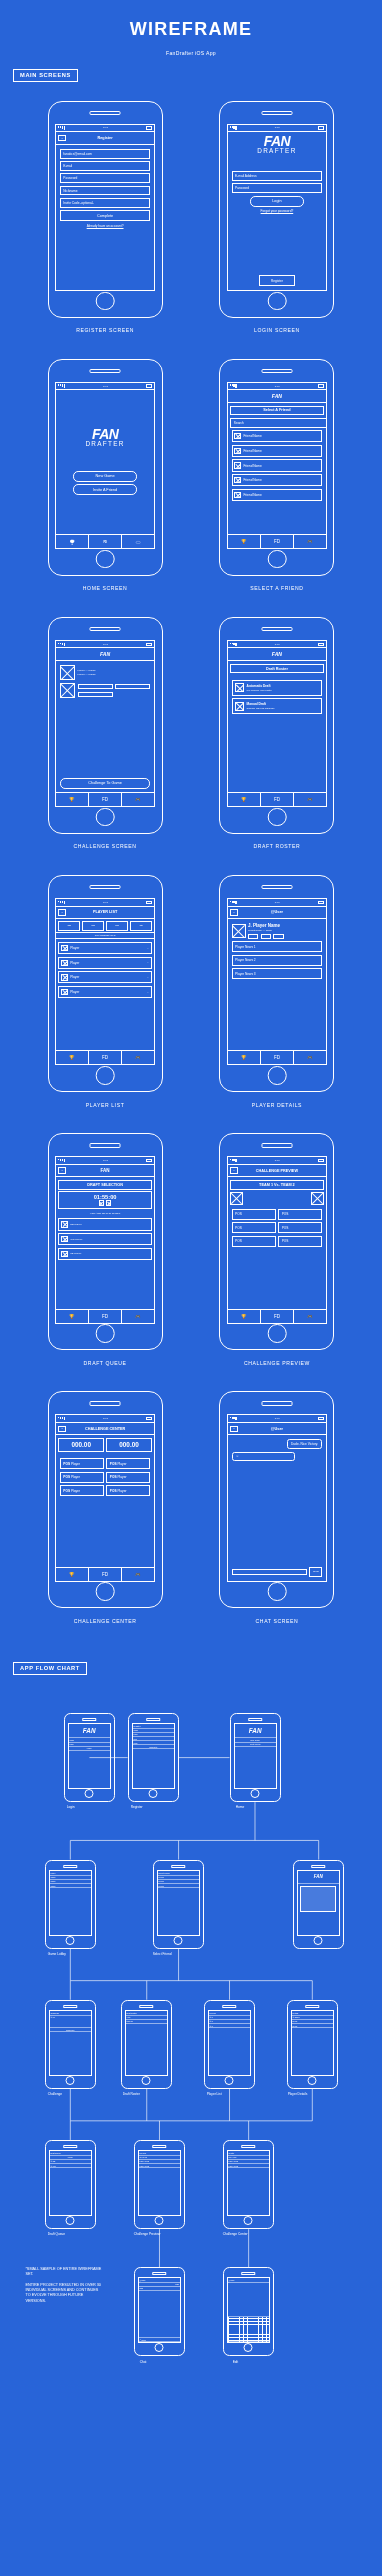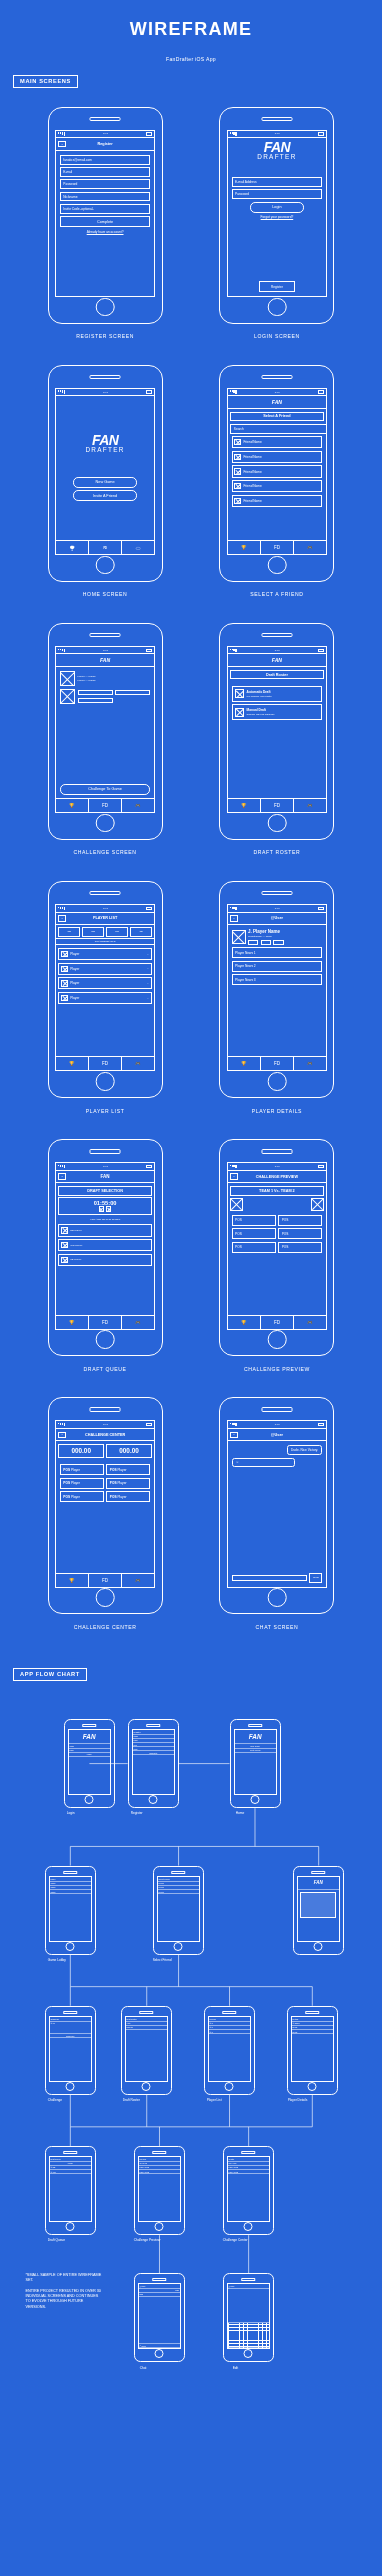--- a/index.html
+++ b/index.html
@@ -1,18 +1,18 @@
 <!DOCTYPE html>
 <html style="font-size:10.2px"><head>
 <meta charset="utf-8">
 <style>
 *{box-sizing:border-box;margin:0;padding:0}
 body{background:#2864d8;color:#fff;font-family:Arial,Helvetica,sans-serif;width:382px;margin:0 auto;font-size:4.5px}
 .page{padding:19px 12.7px}
-h1{text-align:center;font-size:18px;font-weight:900;letter-spacing:1.3px;margin-bottom:16px}
+h1{text-align:center;font-size:18px;font-weight:900;letter-spacing:1.3px;margin-bottom:10px}
 .subtitle{text-align:center;font-size:5.1px;margin-bottom:12.7px;letter-spacing:0.3px}
 .section-label{display:inline-block;border:0.6px solid #fff;padding:2.5px 6.4px;font-size:5.7px;font-weight:bold;letter-spacing:0.6px;margin-bottom:19px}
 .grid{display:grid;grid-template-columns:1fr 1fr;gap:25.5px 38px;padding:0 25.5px}
 .screen-wrap{display:flex;flex-direction:column;align-items:center}
 .caption{font-size:5.1px;letter-spacing:0.6px;margin-top:9.6px;text-align:center}
 .phone{width:115px;height:217px;border:1px solid #fff;border-radius:14px;padding:22px 6.4px 25.5px;position:relative;display:flex;flex-direction:column}
 .phone::before{content:'';position:absolute;top:9px;left:50%;transform:translateX(-50%);width:29px;height:2.5px;border:0.6px solid #fff;border-radius:1.3px}
 .phone::after{content:'';position:absolute;bottom:6.4px;left:50%;transform:translateX(-50%);width:16.6px;height:16.6px;border:1px solid #fff;border-radius:50%}
 .screen{flex:1;border:0.6px solid #fff;display:flex;flex-direction:column;overflow:hidden}
 .status{height:7.6px;border-bottom:0.6px solid #fff;display:flex;align-items:center;justify-content:space-between;padding:0 1.9px;font-size:2.5px}

